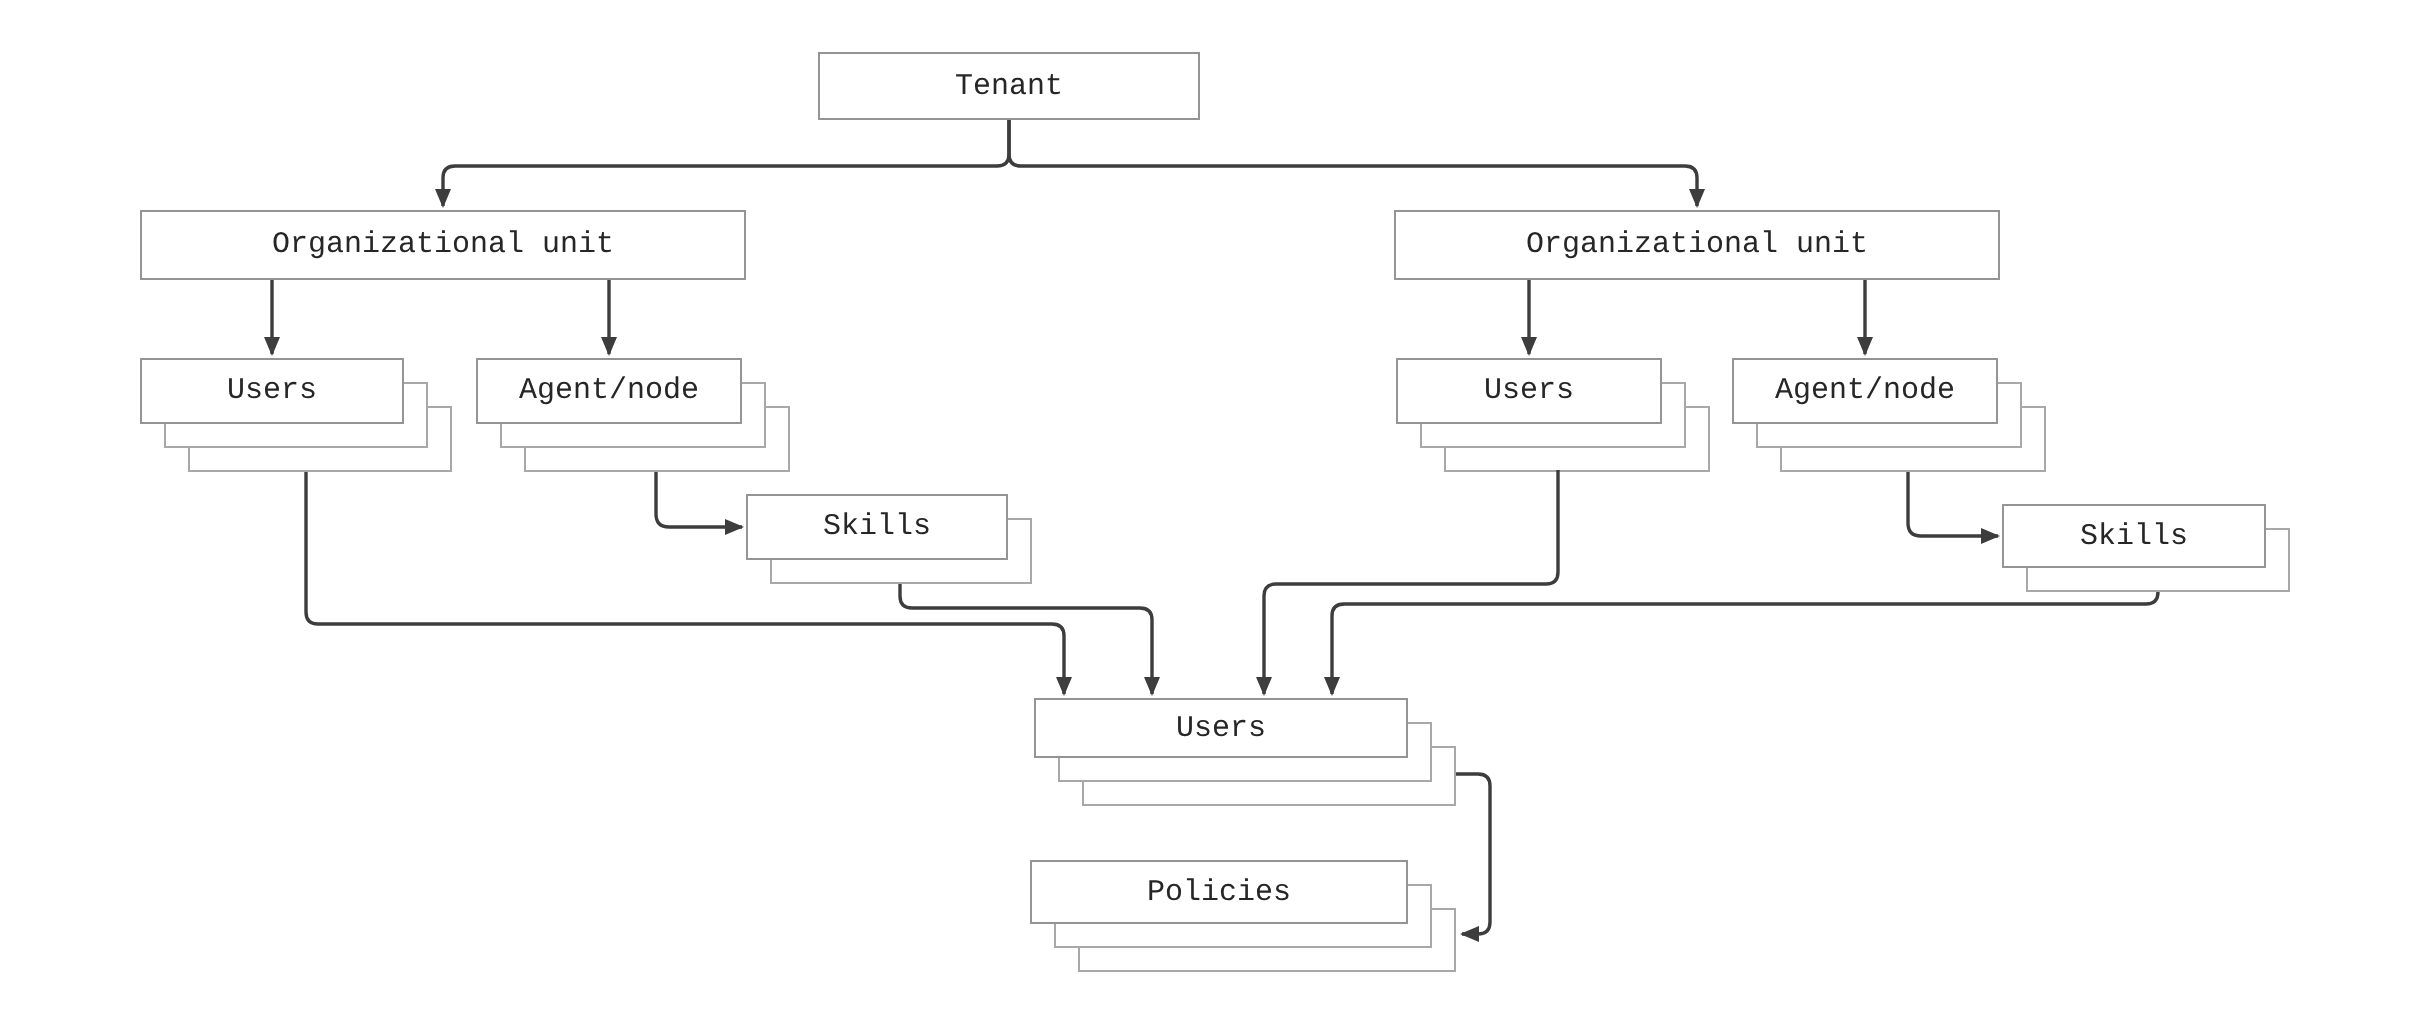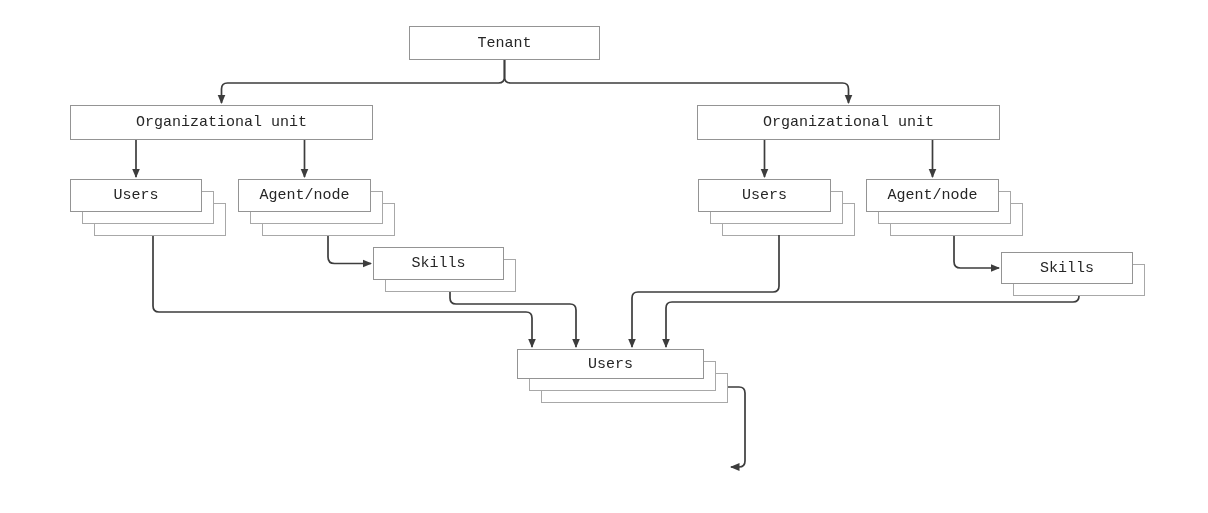--- a/index.html
+++ b/index.html
@@ -118,20 +118,27 @@
   </div>
 
   <div class="node" style="left:517px;top:349px;width:187px;height:30px">
     <div class="layer l3"></div>
     <div class="layer l2"></div>
     <div class="front">
       <span>Users</span>
     </div>
   </div>
 
+  <div class="node" style="left:515px;top:430px;width:189px;height:32px">
+    <div class="layer l3"></div>
+    <div class="layer l2"></div>
+    <div class="front">
+      <span>Policies</span>
+    </div>
+  </div>
 
   <svg class="wires" width="1208" height="513" viewBox="0 0 1208 513">
     <defs>
       <marker id="arrow" viewBox="0 0 10 10" refX="8.5" refY="5" markerWidth="10" markerHeight="10" orient="auto-start-reverse" markerUnits="userSpaceOnUse">
         <path d="M0 1 L9.5 5 L0 9 Z" fill="#3d3d3d"></path>
       </marker>
     </defs>
 
     <path class="edge" marker-end="url(#arrow)" d="M504.5 60 V77 Q504.5 83 498.5 83 H227.5 Q221.5 83 221.5 89 V103"></path>
     <path class="edge" marker-end="url(#arrow)" d="M504.5 60 V77 Q504.5 83 510.5 83 H842.5 Q848.5 83 848.5 89 V103"></path>

